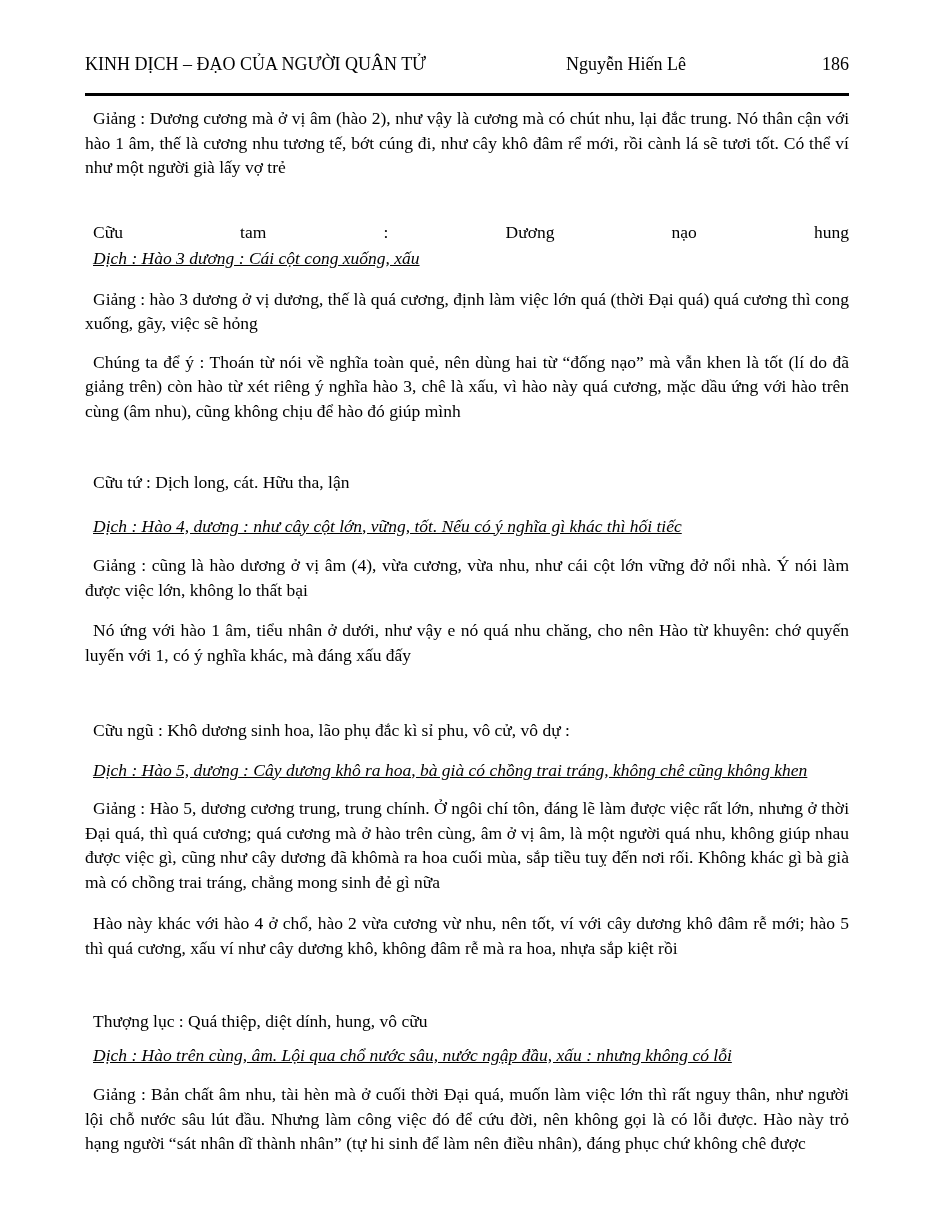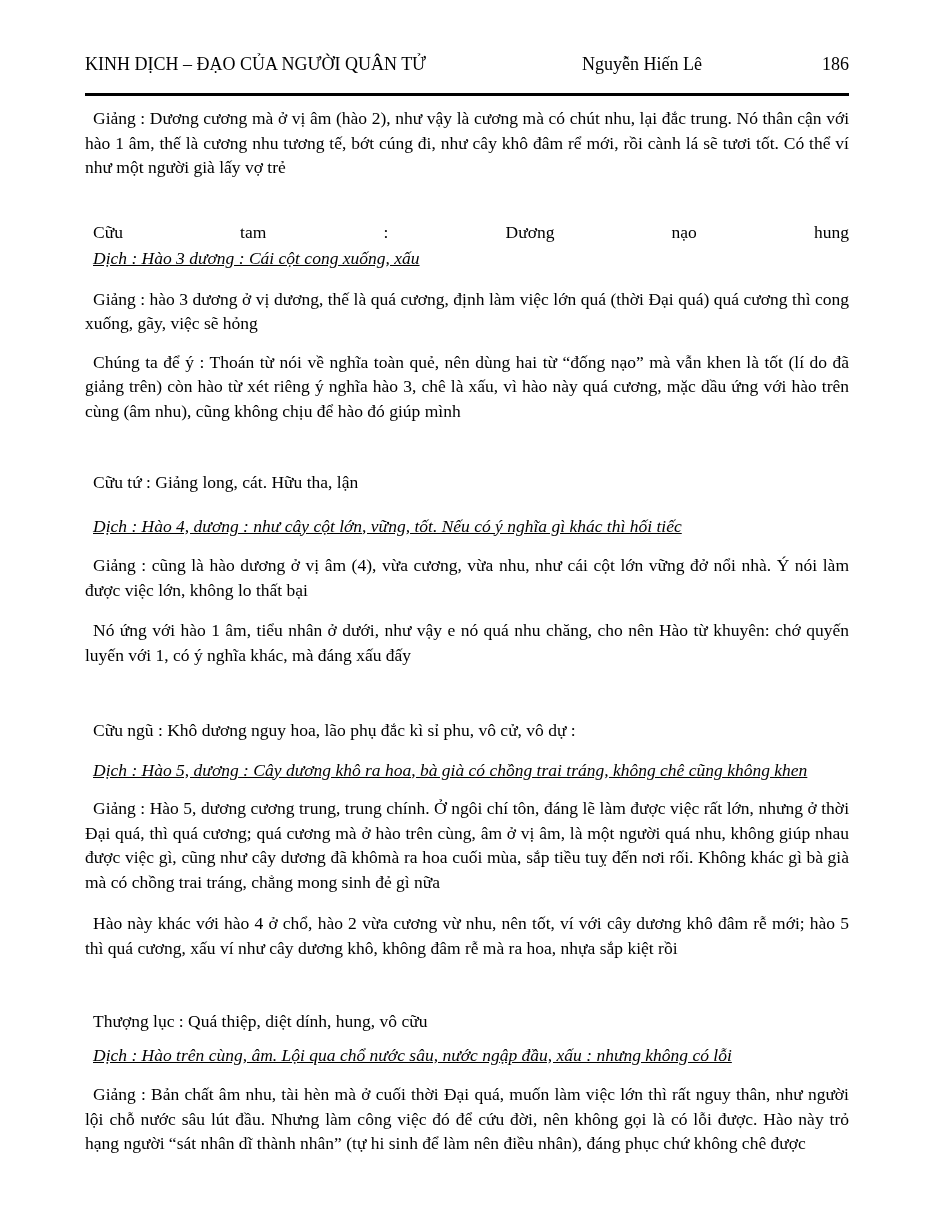--- a/index.html
+++ b/index.html
@@ -20,21 +20,21 @@
   }
   
   .header {
     display: flex;
     align-items: baseline;
     font-size: 18px;
     line-height: 24px;
     white-space: nowrap;
   }
   .header .title { flex: 1 1 auto; }
-  .header .author { margin-right: 0; }
+  .header .author { margin-right: 16px; }
   .header .pagenum { margin-left: 120px; }
   .rule {
     border: none;
     border-top: 3px solid #000000;
     margin: 17px 0 0 0;
   }
   
   .block {
     font-size: 17.5px;
     line-height: 24.5px;
@@ -88,26 +88,26 @@
     <span>tam</span>
     <span>:</span>
     <span>Dương</span>
     <span>nạo</span>
     <span>hung</span>
   </div>
   <p class="block dich dich3">Dịch : Hào 3 dương : Cái cột cong xuống, xấu</p>
   <p class="block giang3">Giảng : hào 3 dương ở vị dương, thế là quá cương, định làm việc lớn quá (thời Đại quá) quá cương thì cong xuống, gãy, việc sẽ hỏng</p>
   <p class="block note3">Chúng ta để ý : Thoán từ nói về nghĩa toàn quẻ, nên dùng hai từ “đống nạo” mà vẫn khen là tốt (lí do đã giảng trên) còn hào từ xét riêng ý nghĩa hào 3, chê là xấu, vì hào này quá cương, mặc dầu ứng với hào trên cùng (âm nhu), cũng không chịu để hào đó giúp mình</p>
 
-  <p class="block kinh4">Cữu tứ : Giảng long, cát. Hữu tha, lận</p>
+  <p class="block kinh4">Cữu tứ : Dịch long, cát. Hữu tha, lận</p>
   <p class="block dich dich4">Dịch : Hào 4, dương : như cây cột lớn, vững, tốt. Nếu có ý nghĩa gì khác thì hối tiếc</p>
   <p class="block giang4">Giảng : cũng là hào dương ở vị âm (4), vừa cương, vừa nhu, như cái cột lớn vững đở nổi nhà. Ý nói làm được việc lớn, không lo thất bại</p>
   <p class="block note4">Nó ứng với hào 1 âm, tiểu nhân ở dưới, như vậy e nó quá nhu chăng, cho nên Hào từ khuyên: chớ quyến luyến với 1, có ý nghĩa khác, mà đáng xấu đấy</p>
 
-  <p class="block kinh5">Cữu ngũ : Khô dương nguy hoa, lão phụ đắc kì sỉ phu, vô cử, vô dự :</p>
+  <p class="block kinh5">Cữu ngũ : Khô dương sinh hoa, lão phụ đắc kì sỉ phu, vô cử, vô dự :</p>
   <p class="block dich dich5">Dịch : Hào 5, dương : Cây dương khô ra hoa, bà già có chồng trai tráng, không chê cũng không khen</p>
   <p class="block giang5">Giảng : Hào 5, dương cương trung, trung chính. Ở ngôi chí tôn, đáng lẽ làm được việc rất lớn, nhưng ở thời Đại quá, thì quá cương; quá cương mà ở hào trên cùng, âm ở vị âm, là một người quá nhu, không giúp nhau được việc gì, cũng như cây dương đã khômà ra hoa cuối mùa, sắp tiều tuỵ đến nơi rối. Không khác gì bà già mà có chồng trai tráng, chẳng mong sinh đẻ gì nữa</p>
   <p class="block note5">Hào này khác với hào 4 ở chổ, hào 2 vừa cương vừ nhu, nên tốt, ví với cây dương khô đâm rễ mới; hào 5 thì quá cương, xấu ví như cây dương khô, không đâm rễ mà ra hoa, nhựa sắp kiệt rồi</p>
 
   <p class="block kinh6">Thượng lục : Quá thiệp, diệt dính, hung, vô cữu</p>
   <p class="block dich dich6">Dịch : Hào trên cùng, âm. Lội qua chổ nước sâu, nước ngập đầu, xấu : nhưng không có lỗi</p>
   <p class="block giang6">Giảng : Bản chất âm nhu, tài hèn mà ở cuối thời Đại quá, muốn làm việc lớn thì rất nguy thân, như người lội chỗ nước sâu lút đầu. Nhưng làm công việc đó để cứu đời, nên không gọi là có lỗi được. Hào này trỏ hạng người “sát nhân dĩ thành nhân” (tự hi sinh để làm nên điều nhân), đáng phục chứ không chê được</p>
 
 </div>
 

